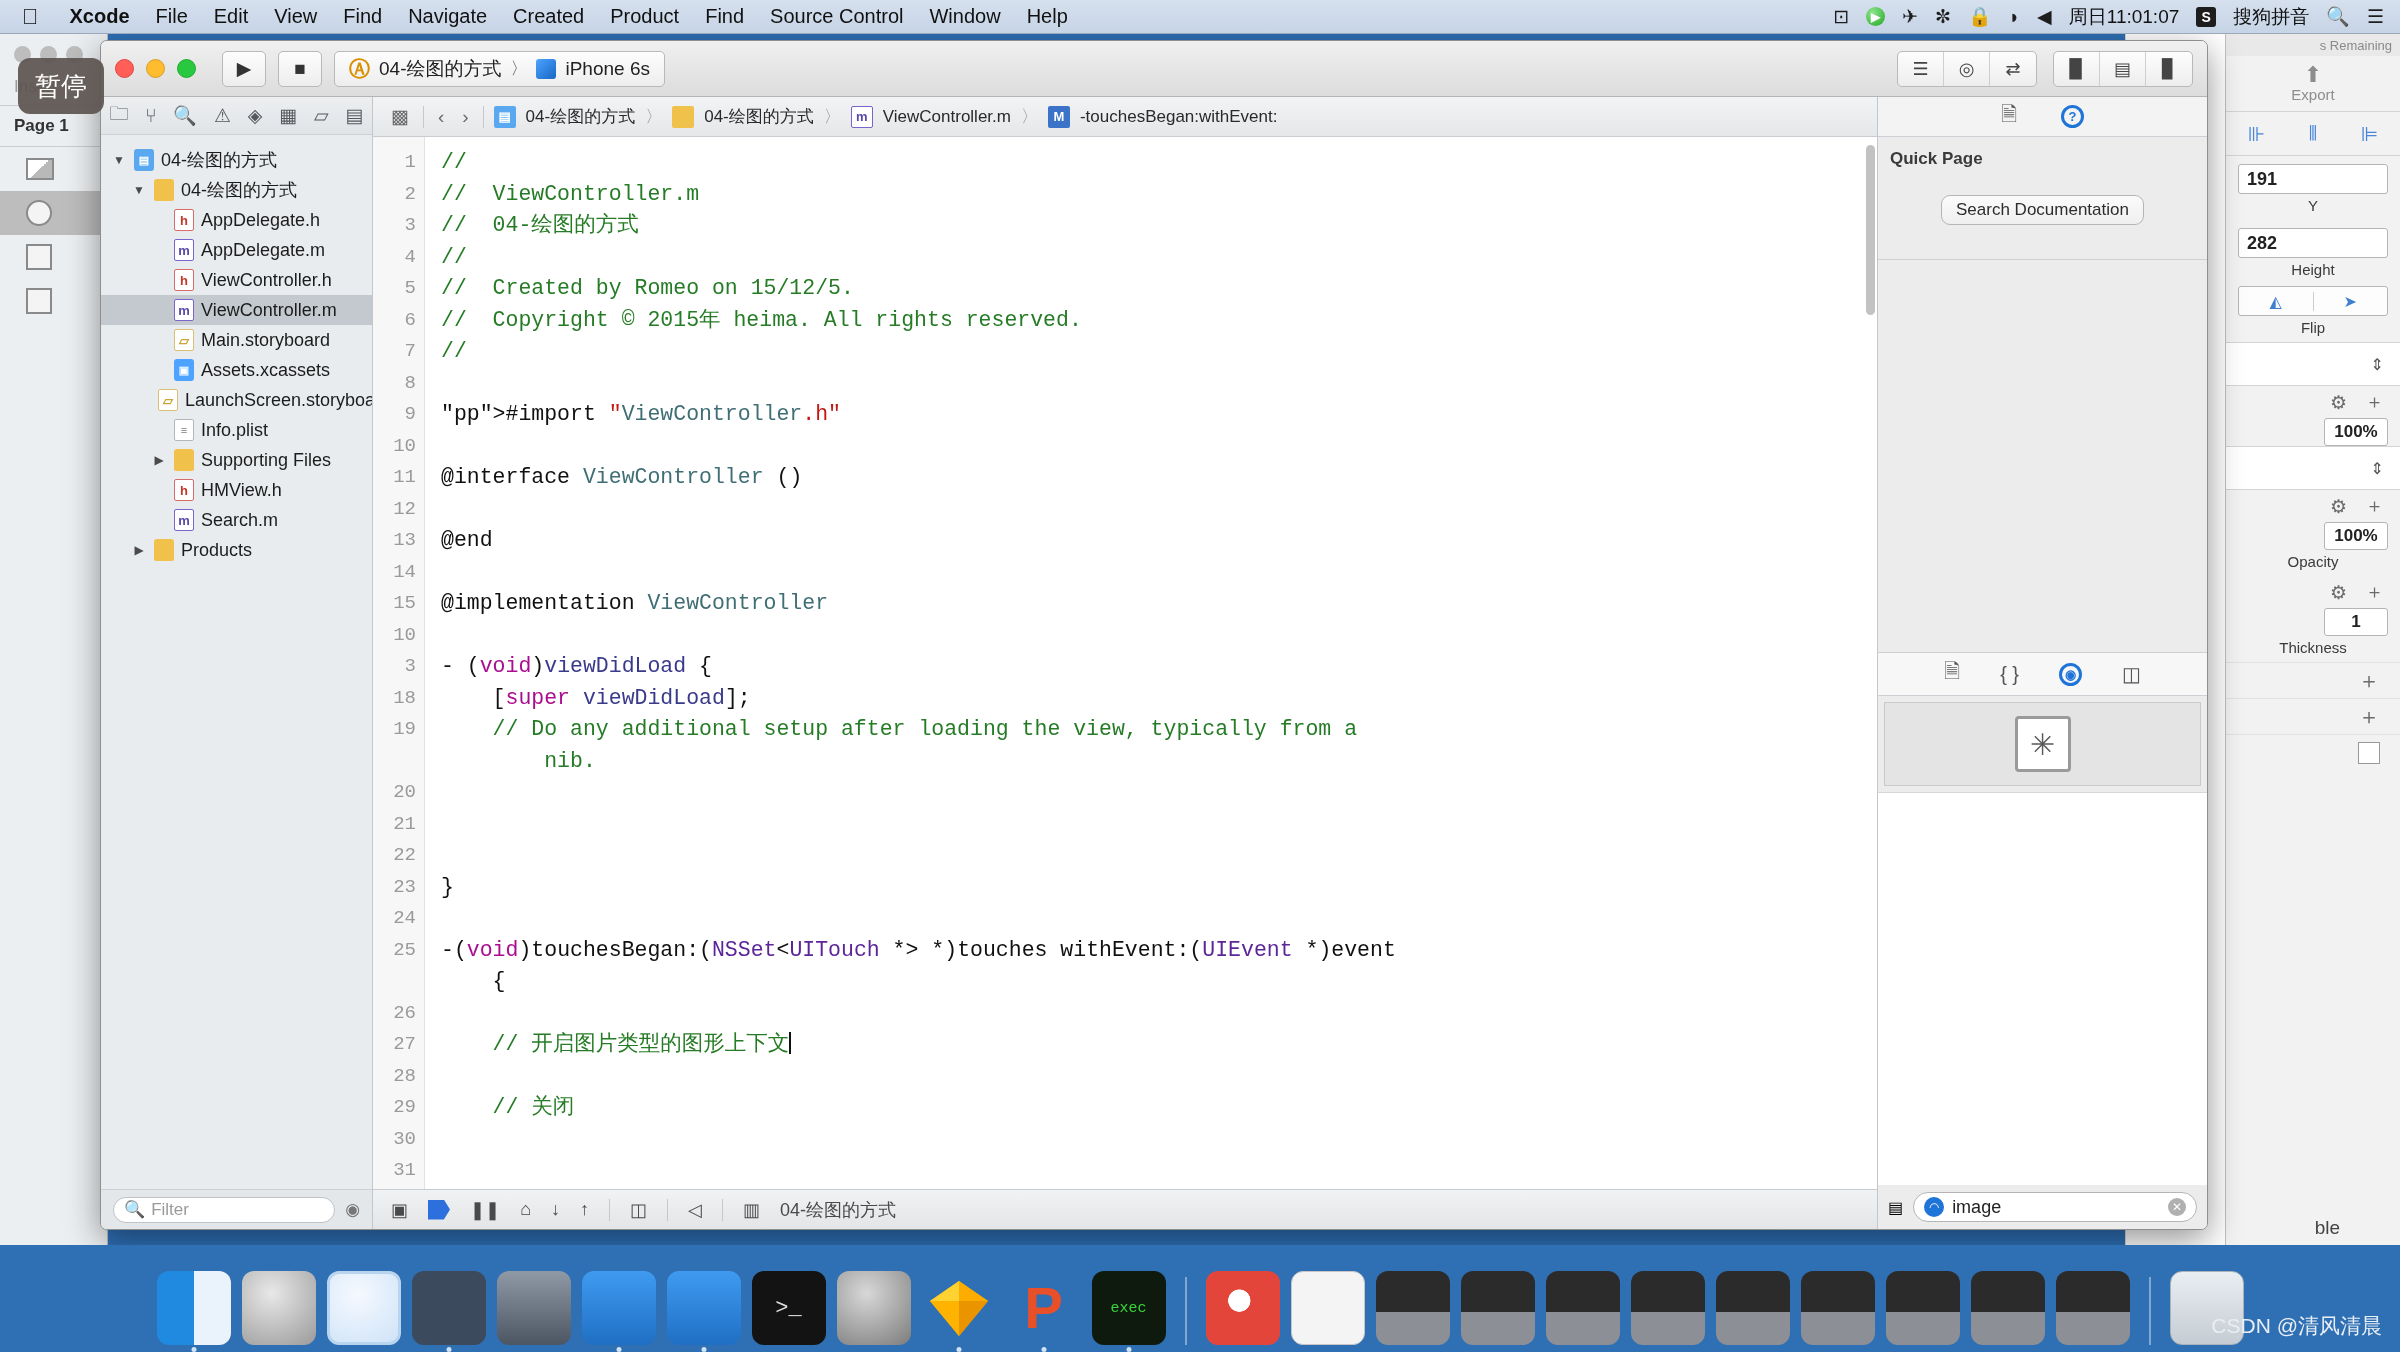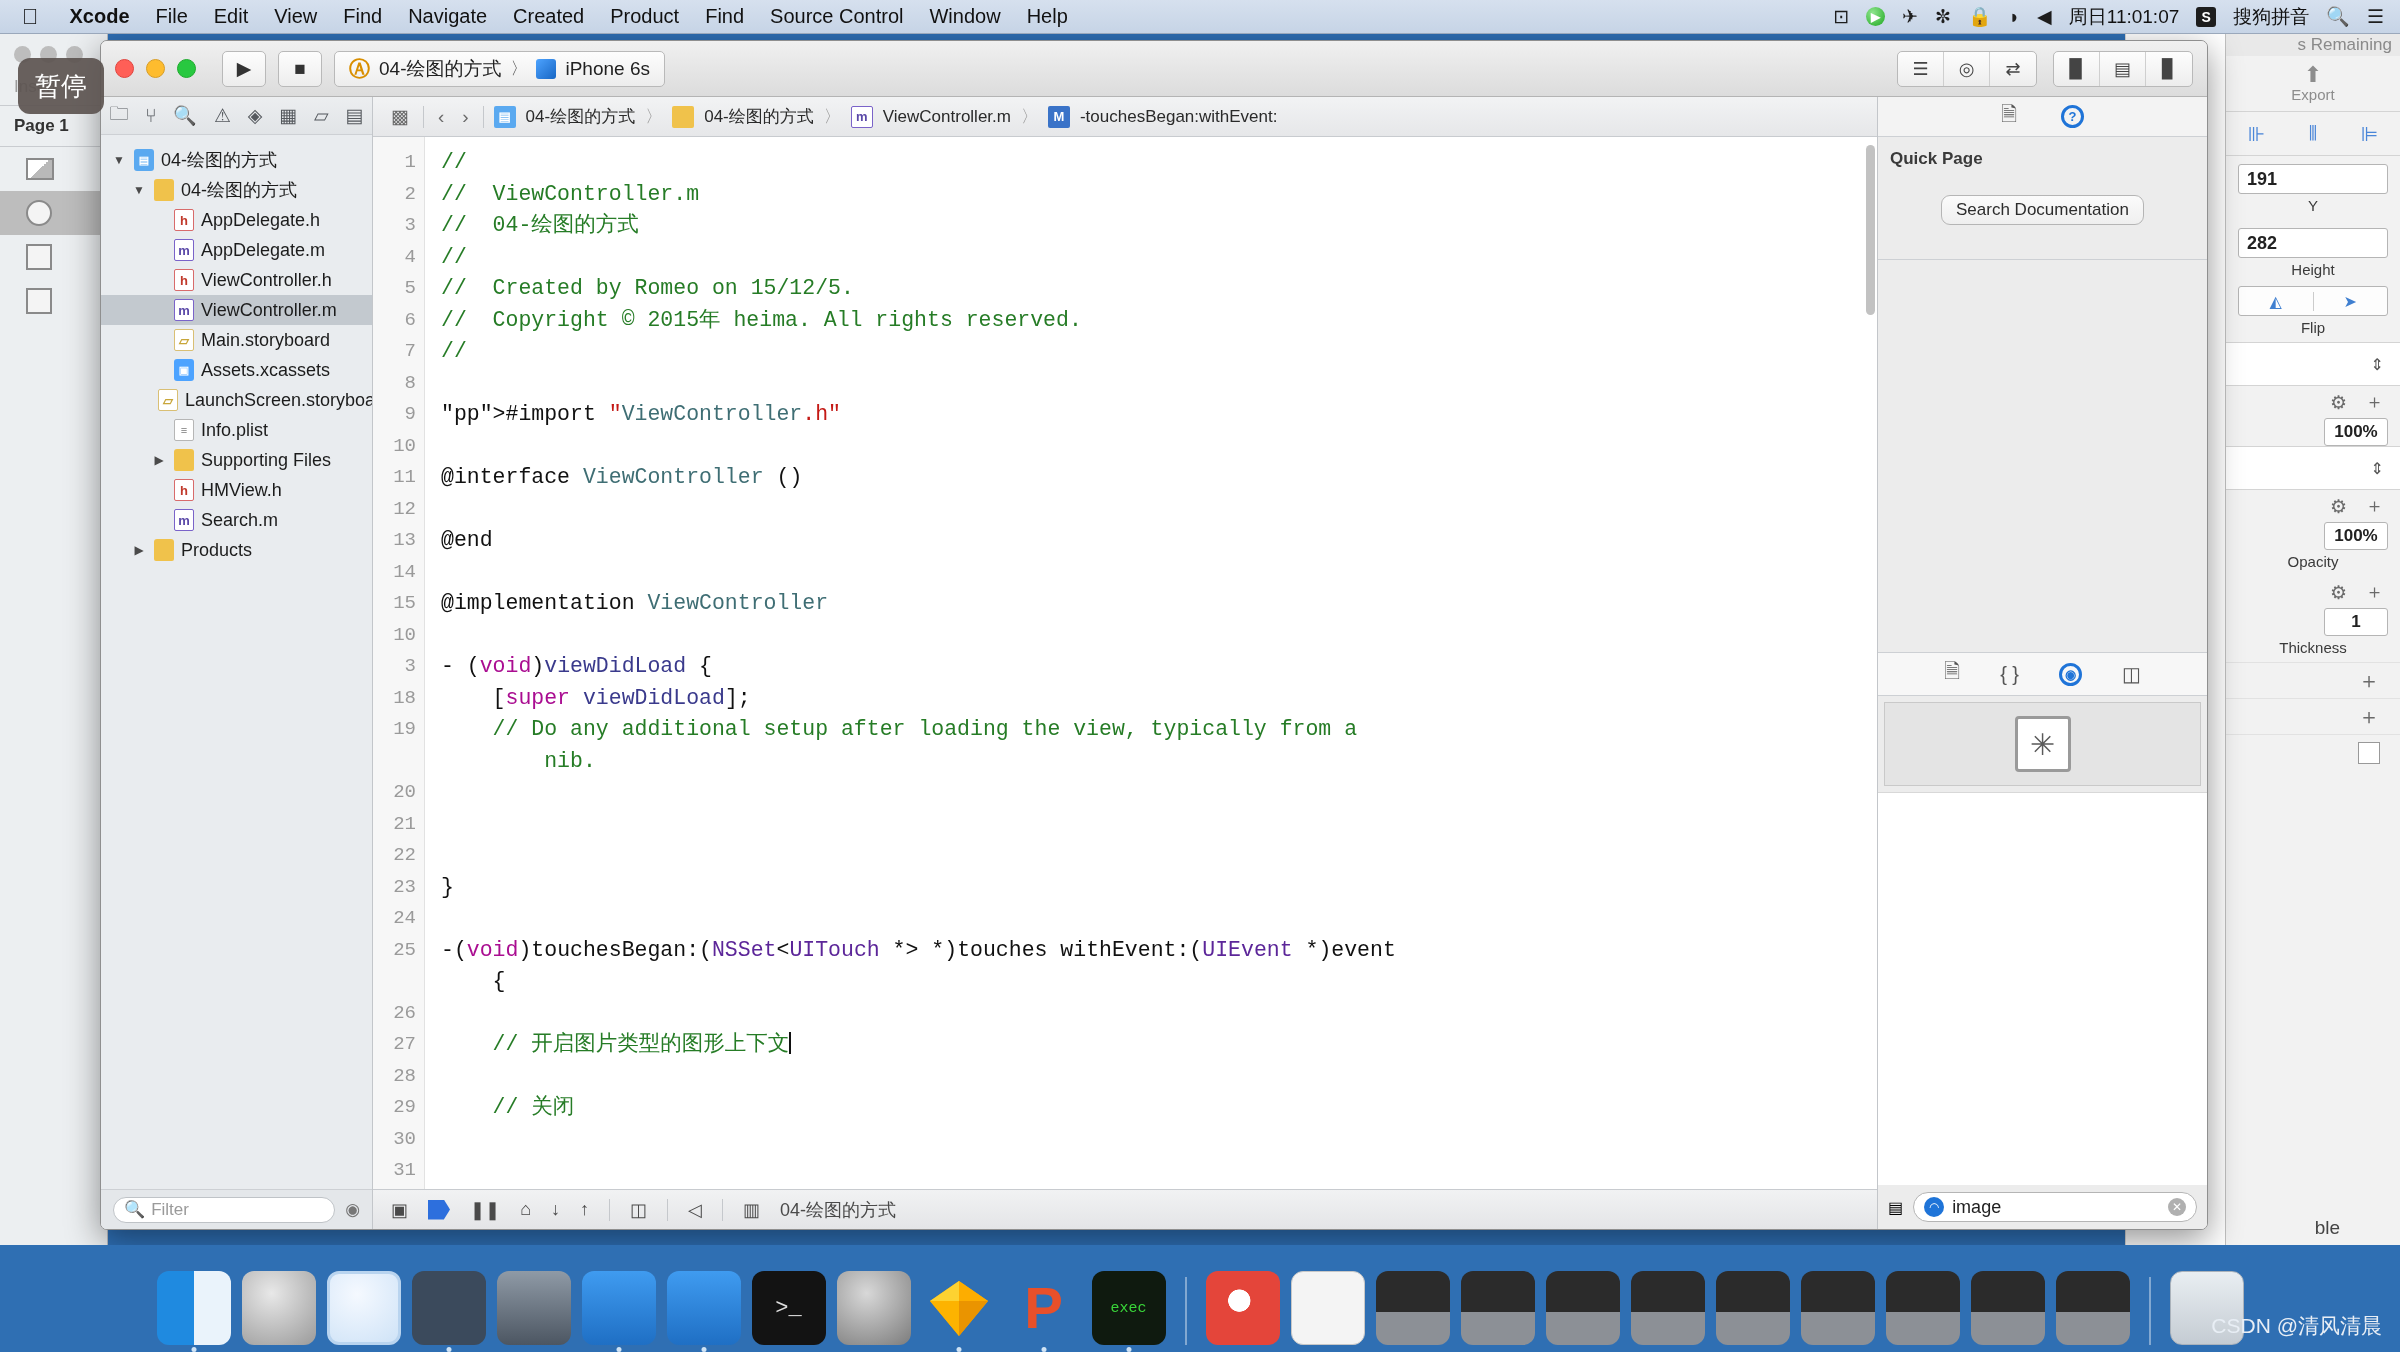--- a/index.html
+++ b/index.html
@@ -60,21 +60,21 @@
     display: flex; align-items: center; justify-content: center;
     color: #fff; font-size: 26px; z-index: 40;
   }
 
   .bgapp-right {
     position: absolute; right: 0; top: 34px; width: 175px; bottom: 107px;
     background: #f2f2f2; border-left: 1px solid #c0c0c0; z-index: 5;
     display: flex; flex-direction: column;
   }
   .bgr-top { height: 22px; display:flex; align-items:center; justify-content:flex-end; padding-right: 8px;
-             font-size: 17px; color:#8a8a8a; white-space: nowrap; background:#e9e9e9;}
+             font-size: 13px; color:#8a8a8a; white-space: nowrap; background:#e9e9e9;}
   .bgr-export { height: 56px; display:flex; flex-direction:column; align-items:center; justify-content:center;
                 color:#8d8d8d; font-size:15px; border-bottom:1px solid #d4d4d4;}
   .bgr-export .arrowicon { font-size: 22px; line-height: 1; }
   .bgr-align { height: 44px; display:flex; align-items:center; justify-content:space-around;
                border-bottom:1px solid #d4d4d4; color:#4a86d8; font-size:20px; }
   .bgr-field { margin: 8px 12px 0 12px; background:#fff; border:1px solid #b5b5b5; border-radius:3px;
                height: 30px; display:flex; align-items:center; padding-left:8px; font-size:18px; font-weight:bold; color:#222;}
   .bgr-label { text-align:center; font-size:15px; color:#3a3a3a; padding: 3px 0 6px 0; }
   .bgr-flip { margin: 2px 12px 0 12px; height: 30px; border:1px solid #b5b5b5; border-radius:3px; background:#fdfdfd;
               display:flex; align-items:center; }

